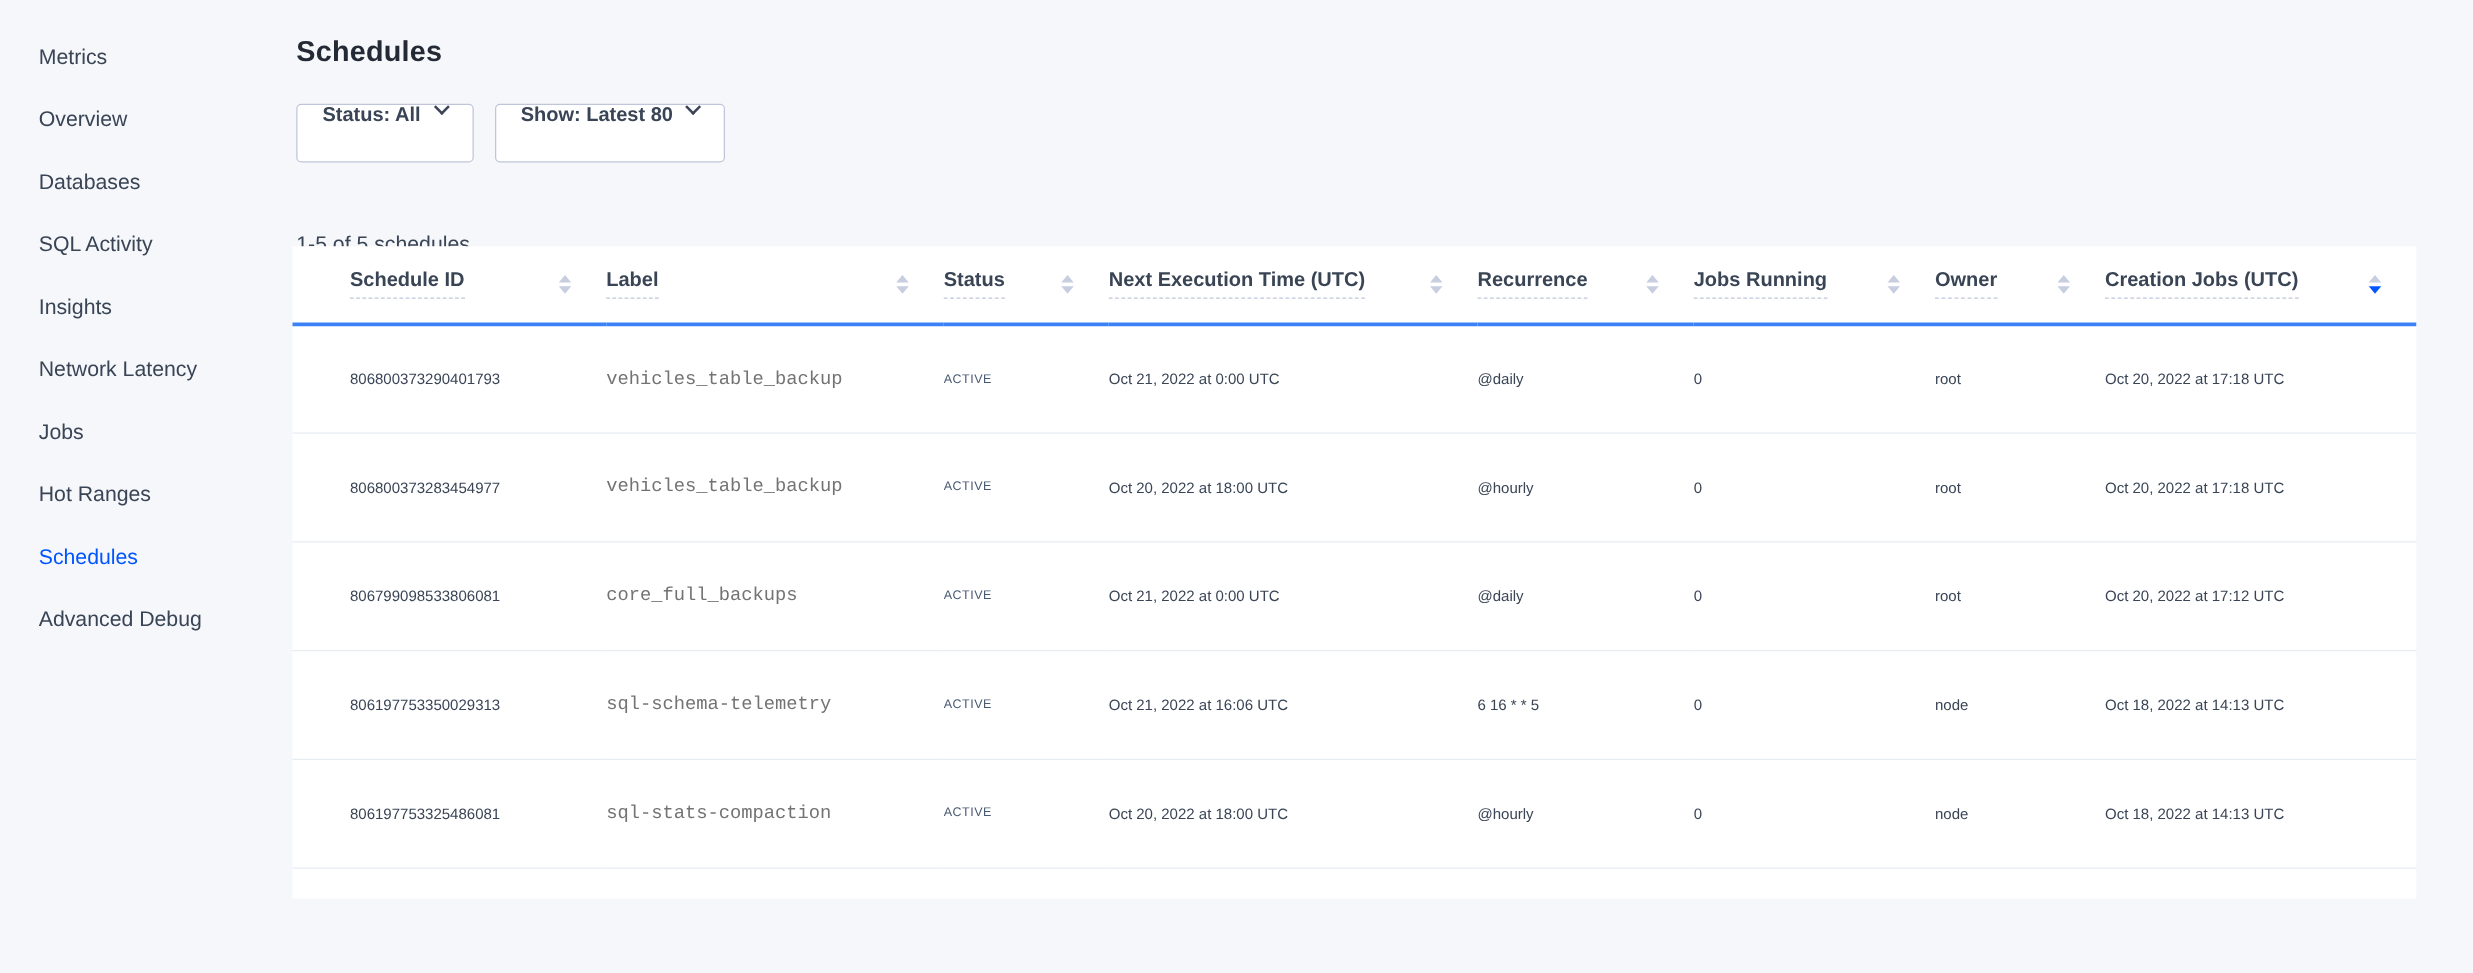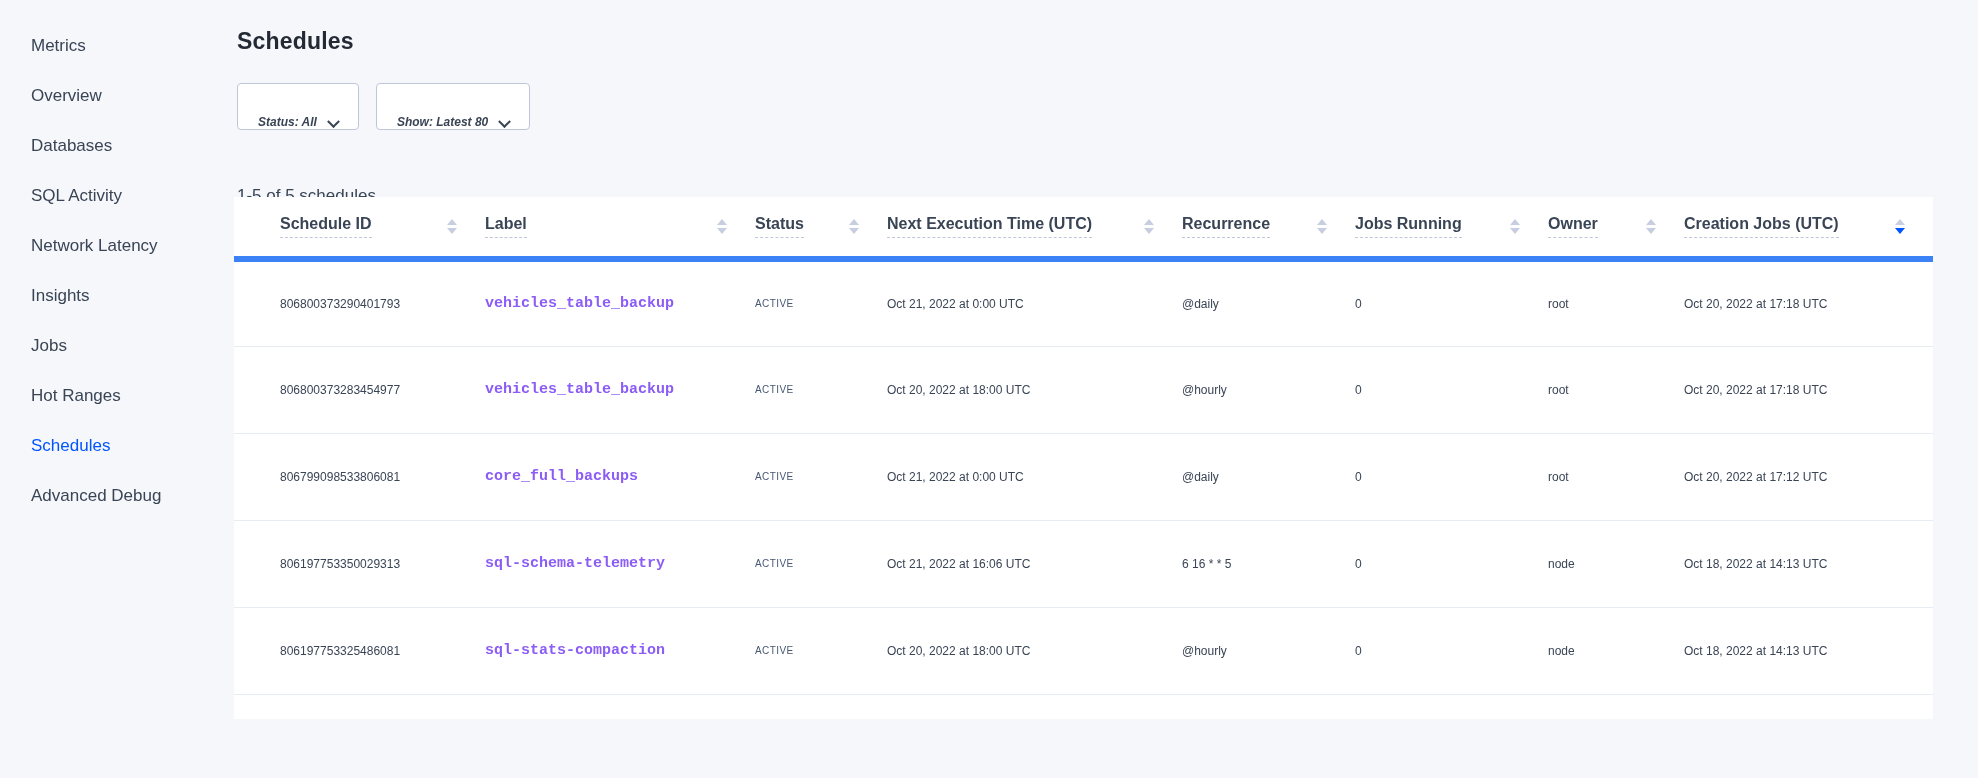--- a/index.html
+++ b/index.html
@@ -21,76 +21,76 @@
   
   .page-title {
     position:absolute; left:237px; top:28px;
     font-size:23px; font-weight:700; color:#242a35; letter-spacing:0.2px;
   }
 
   
   .filters { position:absolute; left:237px; top:83px; display:flex; gap:17px; }
   .dropdown {
     height:47px; background:#ffffff; border:1px solid #c0c6d9; border-radius:4px;
-    display:flex; align-items:flex-end; padding:0 20px; gap:12px;
-    font-size:12px; font-weight:600; color:#394455; cursor:pointer;font-style:italic;
+    display:flex; align-items:flex-start; padding:0 20px; gap:12px;
+    font-size:16px; font-weight:600; color:#394455; cursor:pointer;
   }
   .chevron {
     width:9px; height:9px; display:inline-block;
     border-right:2px solid #394455; border-bottom:2px solid #394455;
     transform:rotate(45deg) translate(-2px,-2px);
   }
 
   
   .summary { position:absolute; left:237px; top:160px; font-size:17px; color:#394455;margin-top:26px; }
 
   
   .card {
     position:absolute; left:234px; top:197px; width:1699px; height:522px;
     background:#ffffff;
   }
   table { width:100%; border-collapse:collapse; table-layout:fixed; }
   thead th {
     height:62px; text-align:center; vertical-align:middle;
     font-size:16px; font-weight:700; color:#394455;
-    border-bottom:6px solid #3b82f6; cursor:pointer;
+    border-bottom:3px solid #3b82f6; cursor:pointer;
   }
   .th-inner { display:flex; align-items:center; }
   .th-label {
     border-bottom:1.5px dashed #c0c6d9; padding-bottom:4px; white-space:nowrap;
   }
   .sort { margin-left:auto; margin-right:28px; display:flex; flex-direction:column; gap:3px; }
   .tri { width:0; height:0; border-left:5px solid transparent; border-right:5px solid transparent; }
   .tri.up   { border-bottom:6px solid #c7cee0; }
   .tri.down { border-top:6px solid #c7cee0; }
   .sort.desc .tri.down { border-top-color:#0055ff; }
 
   tbody td {
     height:87px; vertical-align:middle; font-size:12px; color:#394455;
     border-bottom:1px solid #e7ecf3; white-space:nowrap; overflow:hidden;
   }
   th:first-child, td:first-child { padding-left:46px; }
   td.label-cell {
     font-family:"Liberation Mono","DejaVu Sans Mono",monospace;
-    font-weight:700; font-size:15px; color:#8b5cf6;
+    font-weight:400; font-size:15px; color:#737373;
   }
   td.status-cell { font-size:10px; color:#475872; letter-spacing:0.4px; }
 </style>
 </head>
 <body>
 
 <div class="page">
 
   <nav class="sidebar">
     <div class="nav-item">Metrics</div>
     <div class="nav-item">Overview</div>
     <div class="nav-item">Databases</div>
     <div class="nav-item">SQL Activity</div>
+    <div class="nav-item">Insights</div>
     <div class="nav-item">Network Latency</div>
-    <div class="nav-item">Insights</div>
     <div class="nav-item">Jobs</div>
     <div class="nav-item">Hot Ranges</div>
     <div class="nav-item active">Schedules</div>
     <div class="nav-item">Advanced Debug</div>
   </nav>
 
   <h1 class="page-title">Schedules</h1>
 
   <div class="filters">
     <div class="dropdown">

